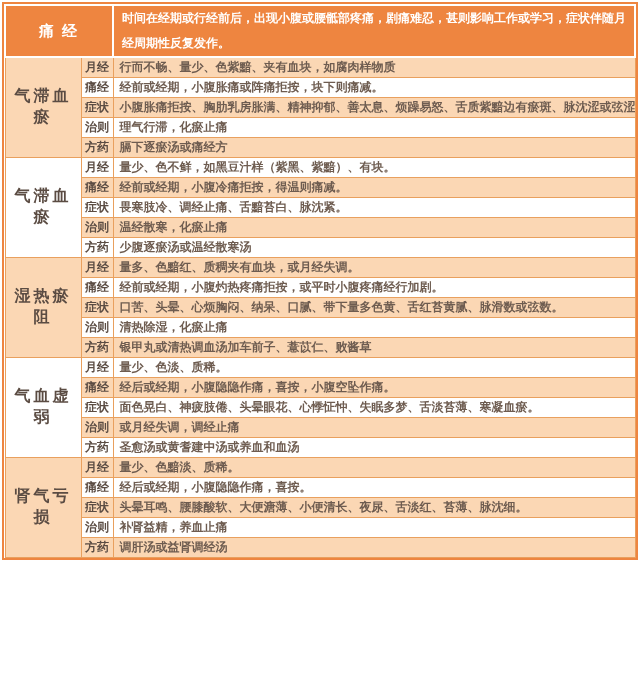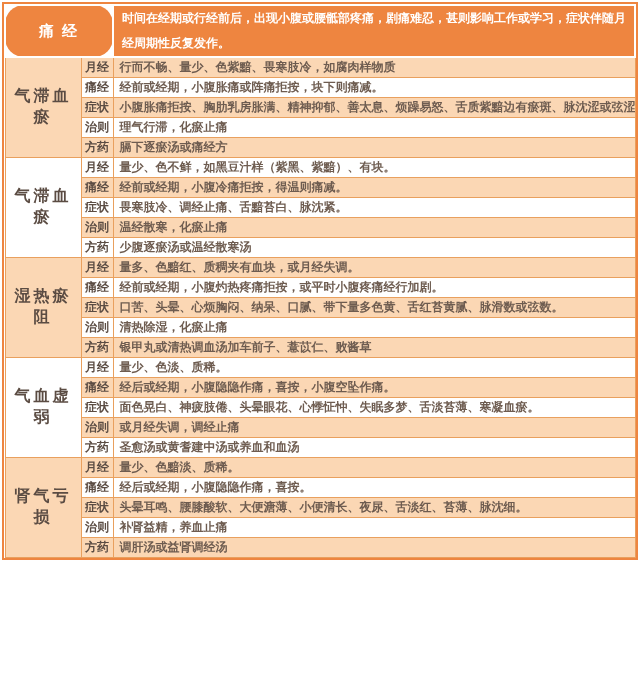--- a/index.html
+++ b/index.html
@@ -42,21 +42,20 @@
     color:var(--header-text);
     font-weight:bold;
     border:2px solid #ffffff;
     height:51px;
     vertical-align:middle;
   }
   td.title-cell{
     text-align:center;
     font-size:15px;
     letter-spacing:2px;
-    border-radius:19px;
   }
   td.desc-cell{
     font-size:12px;
     line-height:25px;
     padding:0 8px;
   }
   
   tbody td{
     border:1px solid var(--border);
     height:20px;
@@ -99,21 +98,21 @@
     <thead>
       <tr class="hdr">
         <td class="title-cell" colspan="2">痛 经</td>
         <td class="desc-cell">时间在经期或行经前后，出现小腹或腰骶部疼痛，剧痛难忍，甚则影响工作或学习，症状伴随月经周期性反复发作。</td>
       </tr>
     </thead>
     <tbody>
         <tr>
           <td class="cat peach" rowspan="5">气滞血瘀</td>
           <td class="lbl peach">月经</td>
-          <td class="cnt peach">行而不畅、量少、色紫黯、畏寒肢冷，如腐肉样物质</td>
+          <td class="cnt peach">行而不畅、量少、色紫黯、夹有血块，如腐肉样物质</td>
         </tr>
         <tr>
           <td class="lbl white">痛经</td>
           <td class="cnt white">经前或经期，小腹胀痛或阵痛拒按，块下则痛减。</td>
         </tr>
         <tr>
           <td class="lbl peach">症状</td>
           <td class="cnt peach">小腹胀痛拒按、胸肋乳房胀满、精神抑郁、善太息、烦躁易怒、舌质紫黯边有瘀斑、脉沈涩或弦涩。</td>
         </tr>
         <tr>

